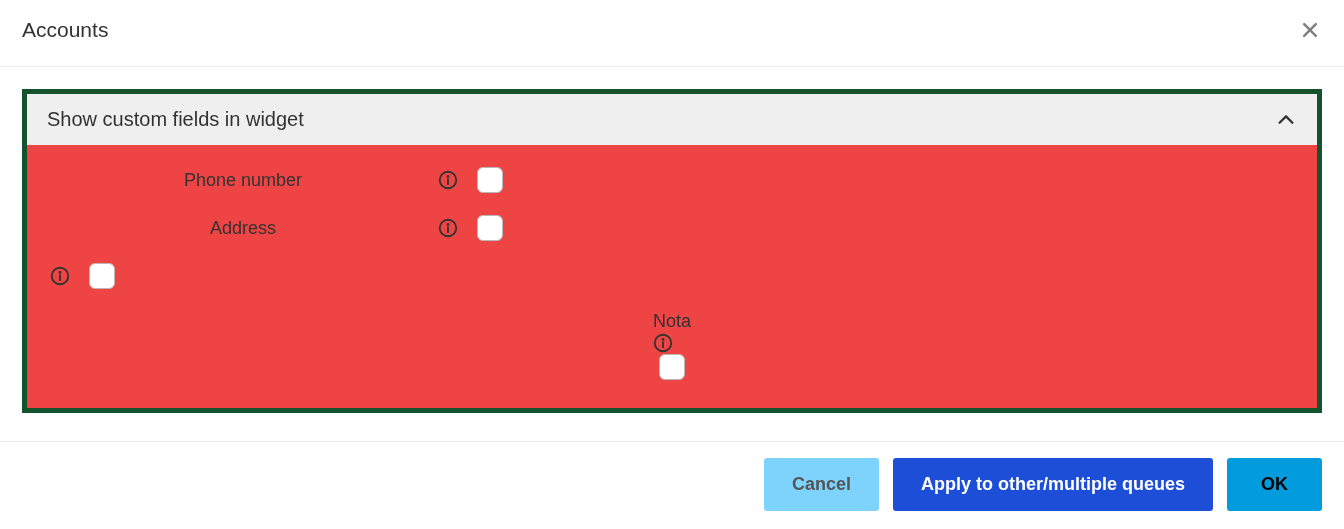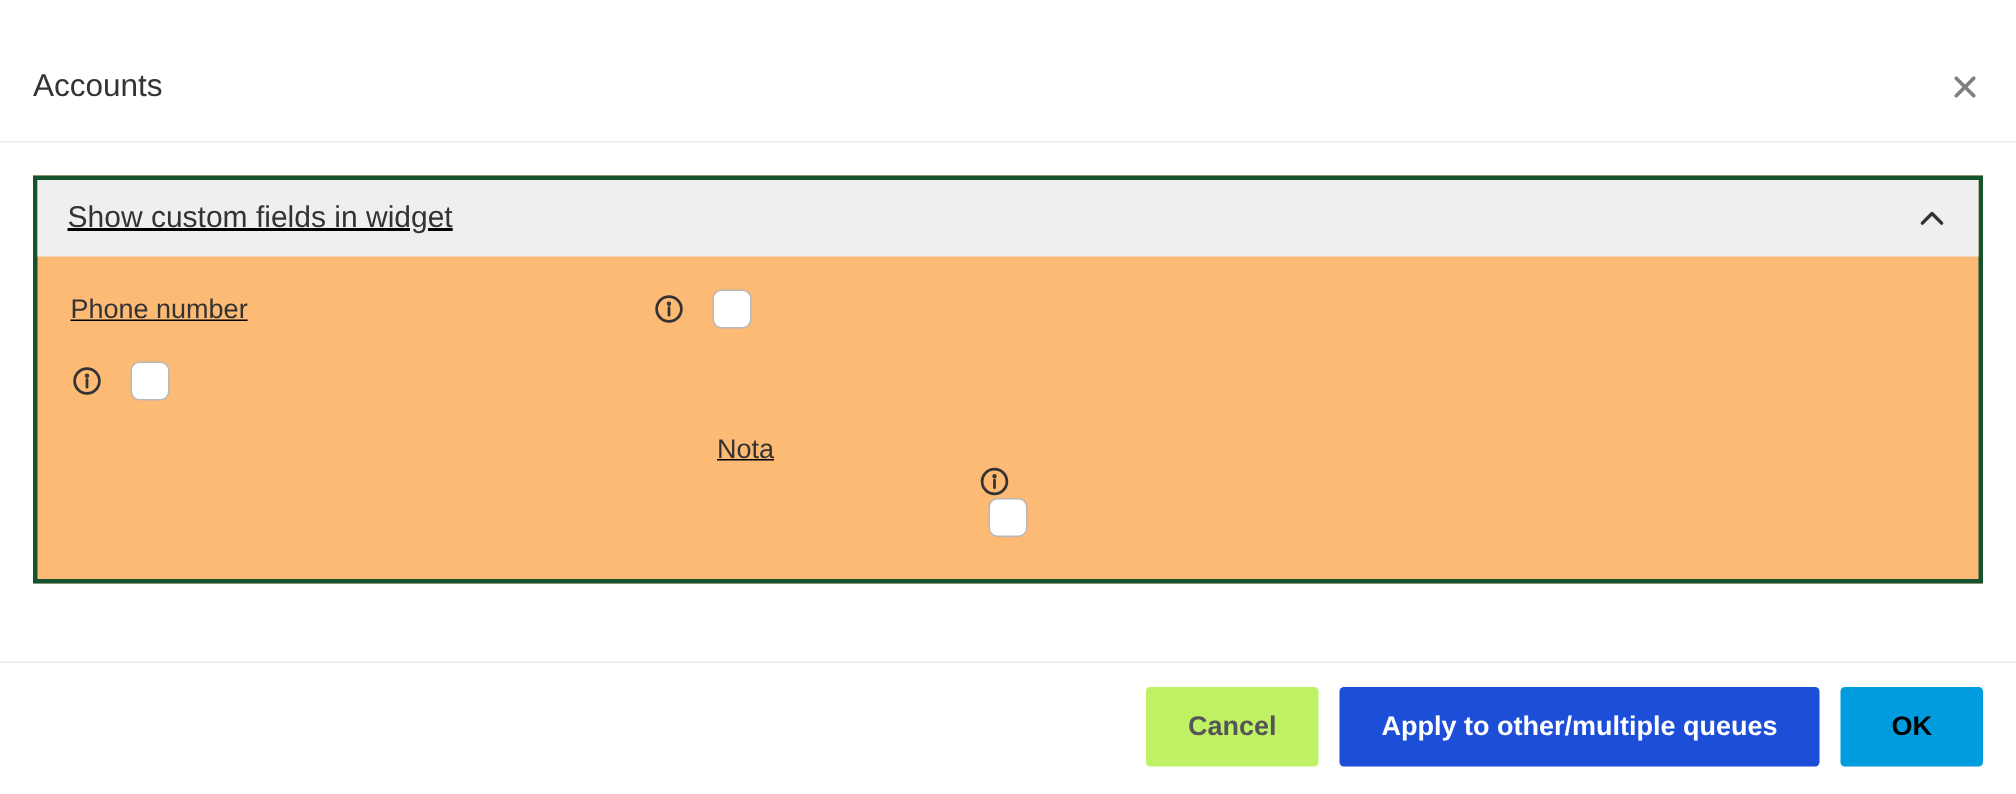--- a/index.html
+++ b/index.html
@@ -19,21 +19,20 @@
       height: 100%;
       display: flex;
       flex-direction: column;
     }
     .modal-header {
       display: flex;
       align-items: center;
       justify-content: space-between;
       padding: 18px 22px 24px 22px;
       border-bottom: 1px solid #ececec;
-      margin-top: 28px;
     }
     .modal-title {
       font-size: 21px;
       color: #333333;
       font-weight: 400;
     }
     .close-btn {
       cursor: pointer;
       width: 24px;
       height: 24px;
@@ -44,23 +43,22 @@
     }
     .close-btn svg {
       width: 20px;
       height: 20px;
     }
     .modal-body {
       flex: 1;
       padding: 22px 22px 0 22px;
     }
     .section {
-      border: 3px solid #14532d;
-      background: #fdba74;
-      text-decoration: underline;
+      border: 5px solid #14532d;
+      background: #ef4444;
     }
     .section-header {
       background: #efefef;
       padding: 14px 20px;
       display: flex;
       align-items: center;
       justify-content: space-between;
       cursor: pointer;
     }
     .section-title {
@@ -77,20 +75,21 @@
       width: 22px;
       height: 22px;
     }
     .section-body {
       padding: 22px 22px 28px 22px;
     }
     .field-row {
       display: flex;
       align-items: center;
       margin-bottom: 22px;
+      text-align: center;
     }
     .field-row:last-child {
       margin-bottom: 0;
       flex-direction: column;
     }
     .field-label {
       width: 388px;
       font-size: 18px;
       color: #333333;
     }
@@ -125,21 +124,21 @@
     .btn {
       padding: 16px 28px;
       font-size: 18px;
       font-weight: 700;
       border: none;
       border-radius: 3px;
       cursor: pointer;
       font-family: inherit;
     }
     .btn-cancel {
-      background: #bef264;
+      background: #7dd3fc;
       color: #555555;
     }
     .btn-primary {
       background: #1d4ed8;
       color: #ffffff;
     }
     .btn-ok {
       background: #009cde;
       color: #000000;
       padding-left: 34px;
@@ -178,20 +177,31 @@
           <div class="info-icon">
             <svg viewBox="0 0 24 24" fill="none" stroke="#333333" stroke-width="2">
               <circle cx="12" cy="12" r="9"></circle>
               <circle cx="12" cy="8.2" r="0.6" fill="#333333"></circle>
               <line x1="12" y1="11" x2="12" y2="16.5" stroke-linecap="round"></line>
             </svg>
           </div>
           <div class="checkbox"></div>
         </div>
 
+        <div class="field-row">
+          <div class="field-label">Address</div>
+          <div class="info-icon">
+            <svg viewBox="0 0 24 24" fill="none" stroke="#333333" stroke-width="2">
+              <circle cx="12" cy="12" r="9"></circle>
+              <circle cx="12" cy="8.2" r="0.6" fill="#333333"></circle>
+              <line x1="12" y1="11" x2="12" y2="16.5" stroke-linecap="round"></line>
+            </svg>
+          </div>
+          <div class="checkbox"></div>
+        </div>
 
         <div class="field-row">
           <div class="info-icon">
             <svg viewBox="0 0 24 24" fill="none" stroke="#333333" stroke-width="2">
               <circle cx="12" cy="12" r="9"></circle>
               <circle cx="12" cy="8.2" r="0.6" fill="#333333"></circle>
               <line x1="12" y1="11" x2="12" y2="16.5" stroke-linecap="round"></line>
             </svg>
           </div>
           <div class="checkbox"></div>

